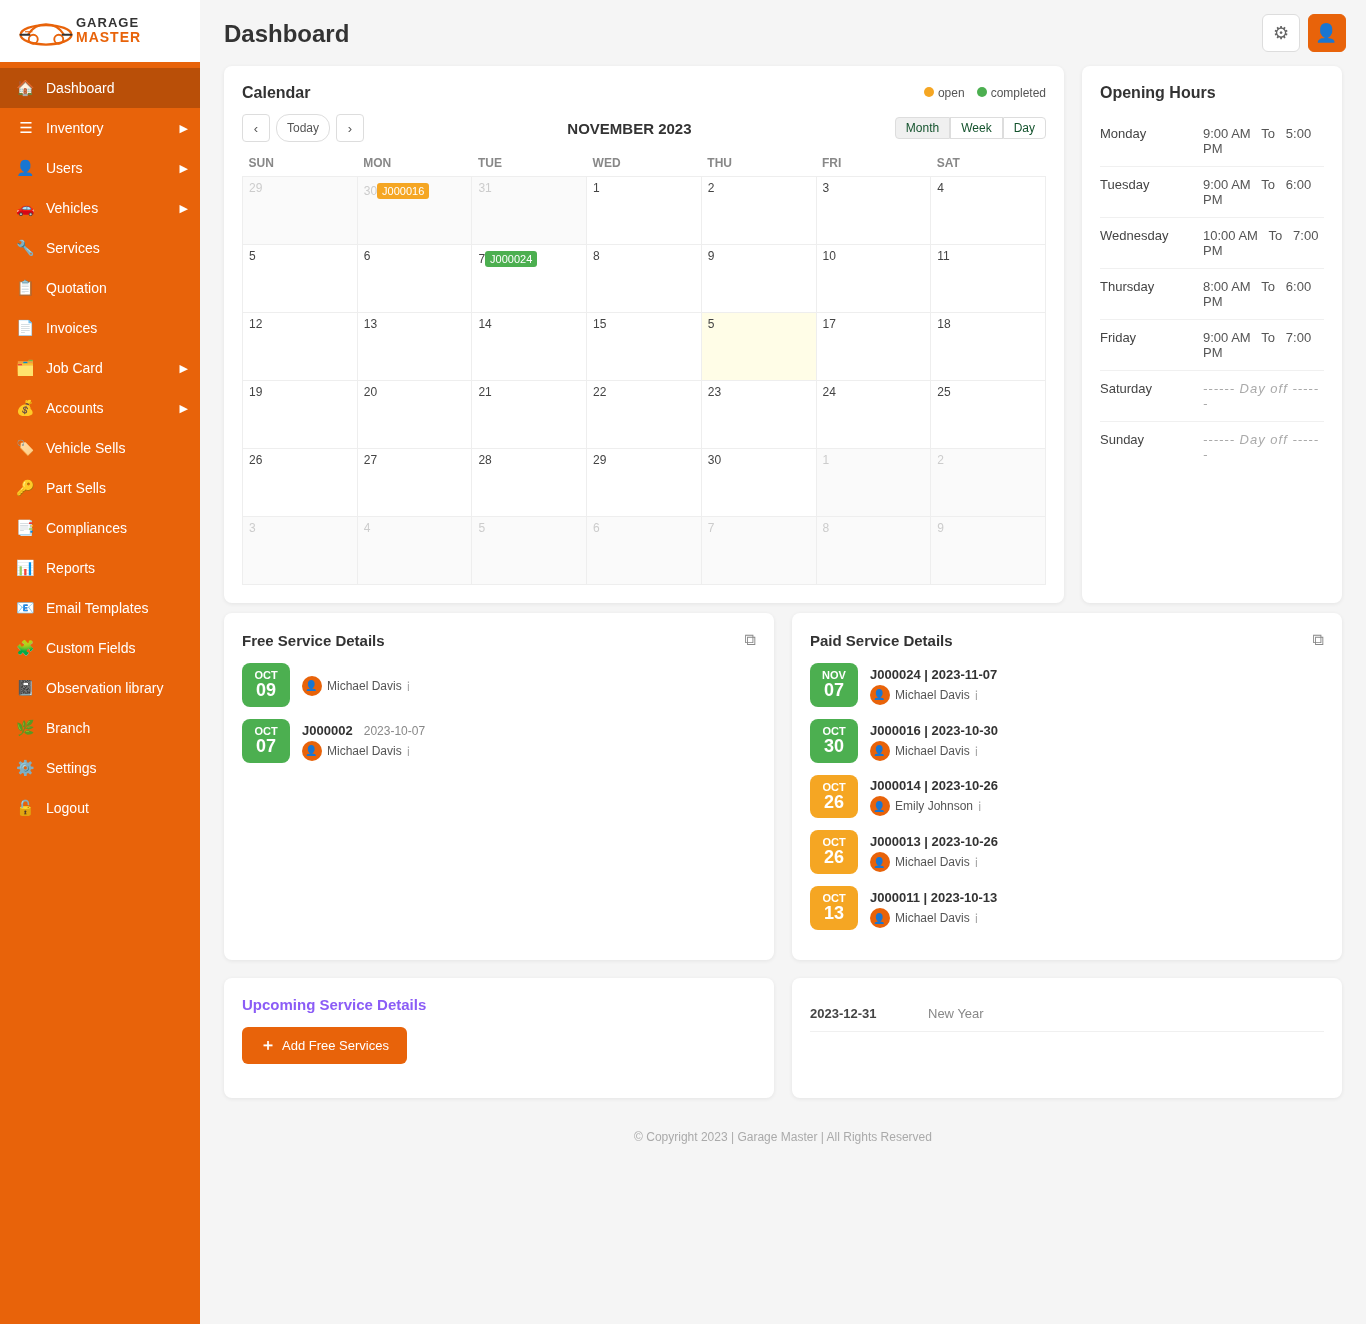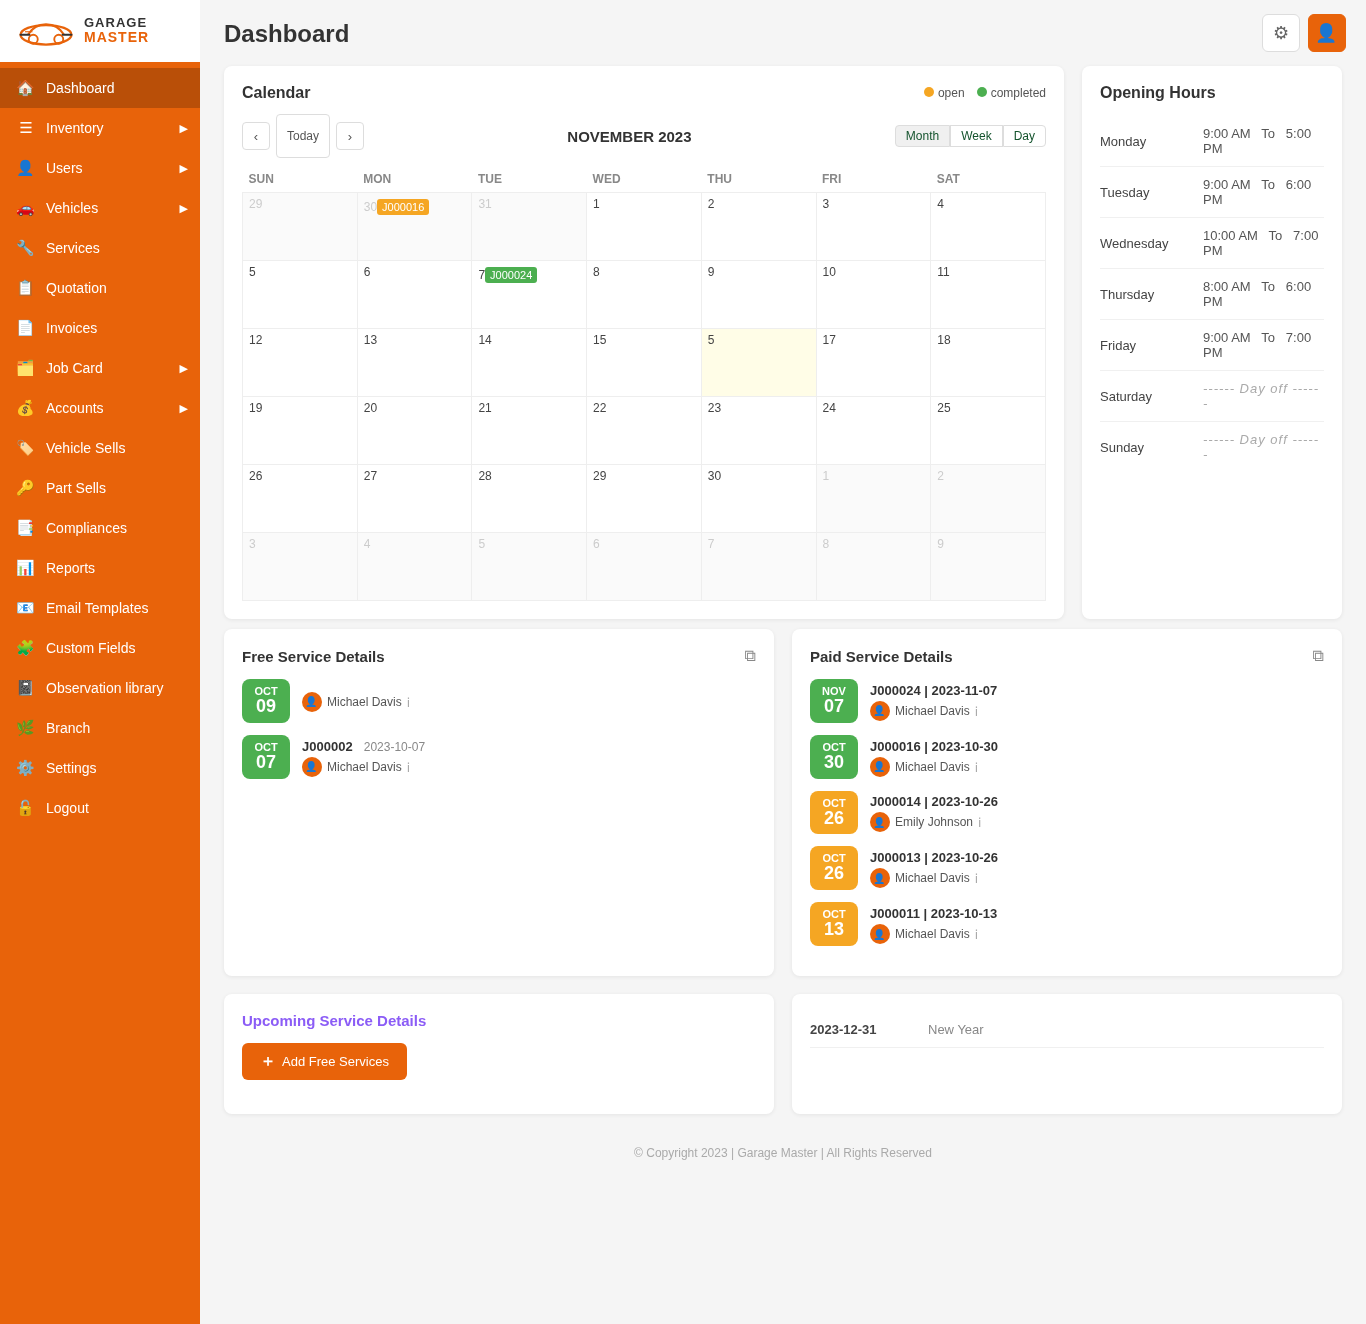--- a/index.html
+++ b/index.html
@@ -1,20 +1,20 @@
 <!DOCTYPE html>
 <html><head>
   <meta charset="utf-8">
   <style>
     * { box-sizing: border-box; margin: 0; padding: 0; }
     body { font-family: 'Segoe UI', Arial, sans-serif; background: #f5f5f5; display: flex; min-height: 1324px; }
 
     
     .sidebar { width: 200px; min-width: 200px; background: #e8630a; color: #fff; display: flex; flex-direction: column; min-height: 1324px; }
-    .sidebar-logo { padding: 12px 16px; background: #fff; display: flex; align-items: center; gap: 8px; border-bottom: 2px solid #e8630a; }
+    .sidebar-logo { padding: 12px 16px; background: #fff; display: flex; align-items: center; gap: 0; border-bottom: 2px solid #e8630a; }
     .logo-car { width: 60px; height: 38px; }
     .logo-text { display: flex; flex-direction: column; line-height: 1.1; }
     .logo-garage { font-size: 13px; font-weight: 700; color: #333; letter-spacing: 1px; }
     .logo-master { font-size: 14px; font-weight: 900; color: #e8630a; letter-spacing: 1px; }
 
     .sidebar-nav { flex: 1; padding-top: 4px; }
     .nav-item { display: flex; align-items: center; padding: 11px 16px; cursor: pointer; font-size: 14px; font-weight: 500; color: #fff; text-decoration: none; position: relative; }
     .nav-item.active { background: rgba(0,0,0,0.2); }
     .nav-item .nav-icon { width: 20px; margin-right: 10px; display: flex; align-items: center; justify-content: center; font-size: 15px; }
     .nav-item .nav-arrow { position: absolute; right: 12px; font-size: 11px; }
@@ -32,21 +32,21 @@
     .dashboard-row { display: flex; gap: 18px; margin-bottom: 10px; }
     .calendar-box { background: #fff; border-radius: 8px; padding: 18px; flex: 1; box-shadow: 0 1px 4px rgba(0,0,0,0.07); }
     .calendar-header { display: flex; align-items: center; justify-content: space-between; margin-bottom: 12px; }
     .calendar-title { font-size: 16px; font-weight: 600; color: #333; }
     .calendar-legend { display: flex; align-items: center; gap: 12px; font-size: 12px; color: #555; }
     .legend-dot { width: 10px; height: 10px; border-radius: 50%; display: inline-block; margin-right: 4px; }
     .dot-open { background: #f5a623; }
     .dot-completed { background: #4caf50; }
     .calendar-nav { display: flex; align-items: center; gap: 6px; }
     .cal-btn { border: 1px solid #ddd; background: #fff; border-radius: 4px; width: 28px; height: 28px; cursor: pointer; display: flex; align-items: center; justify-content: center; font-size: 13px; color: #555; }
-    .cal-today { border: 1px solid #ddd; background: #fff; border-radius: 4px; padding: 0 10px; height: 44px; cursor: pointer; font-size: 12px; color: #555; }
+    .cal-today { border: 1px solid #ddd; background: #fff; border-radius: 13px; padding: 0 10px; height: 28px; cursor: pointer; font-size: 12px; color: #555; }
     .cal-month-label { font-size: 15px; font-weight: 700; color: #333; text-align: center; flex: 1; }
     .cal-view-btns { display: flex; gap: 0; }
     .cal-view-btn { border: 1px solid #ddd; background: #fff; padding: 3px 10px; font-size: 12px; color: #14532d; cursor: pointer; }
     .cal-view-btn:first-child { border-radius: 4px 0 0 4px; }
     .cal-view-btn:last-child { border-radius: 0 4px 4px 0; }
     .cal-view-btn.active { background: #f0f0f0; }
 
     .cal-nav-row { display: flex; align-items: center; margin-bottom: 10px; }
 
     
@@ -54,21 +54,21 @@
     .cal-grid th { font-size: 12px; color: #888; font-weight: 600; text-align: left; padding: 4px 6px 6px 6px; border-bottom: 1px solid #eee; }
     .cal-grid td { vertical-align: top; border: 1px solid #eee; height: 68px; padding: 4px 6px; font-size: 12px; color: #444; width: 14.28%; }
     .cal-grid td.other-month { color: #ccc; background: #fafafa; }
     .cal-grid td.today { background: #fffde7; }
     .cal-event { background: #4caf50; color: #fff; border-radius: 3px; padding: 2px 5px; font-size: 11px; margin-top: 2px; display: inline-block; }
     .cal-event.orange { background: #f5a623; }
 
     
     .opening-hours-box { background: #fff; border-radius: 8px; padding: 18px; width: 240px; min-width: 260px; box-shadow: 0 1px 4px rgba(0,0,0,0.07); }
     .opening-hours-title { font-size: 16px; font-weight: 600; color: #333; margin-bottom: 14px; }
-    .oh-row { display: flex; align-items: center; justify-content: space-between; padding: 10px 0; border-bottom: 1px solid #f0f0f0; font-size: 13px; color: #444; gap: 28px; }
+    .oh-row { display: flex; justify-content: space-between; padding: 10px 0; border-bottom: 1px solid #f0f0f0; font-size: 13px; color: #444; gap: 28px; }
     .oh-row:last-child { border-bottom: none; }
     .oh-day { min-width: 75px; font-weight: 500; }
     .oh-time { color: #555; font-size: 13px; }
     .oh-off { color: #aaa; font-style: italic; font-size: 13px; letter-spacing: 1px; }
 
     
     .service-row { display: flex; gap: 18px; margin-bottom: 18px; }
     .service-box { background: #fff; border-radius: 8px; padding: 18px; flex: 1; box-shadow: 0 1px 4px rgba(0,0,0,0.07); }
     .service-box-header { display: flex; align-items: center; justify-content: space-between; margin-bottom: 14px; }
     .service-box-title { font-size: 15px; font-weight: 600; color: #333; }

